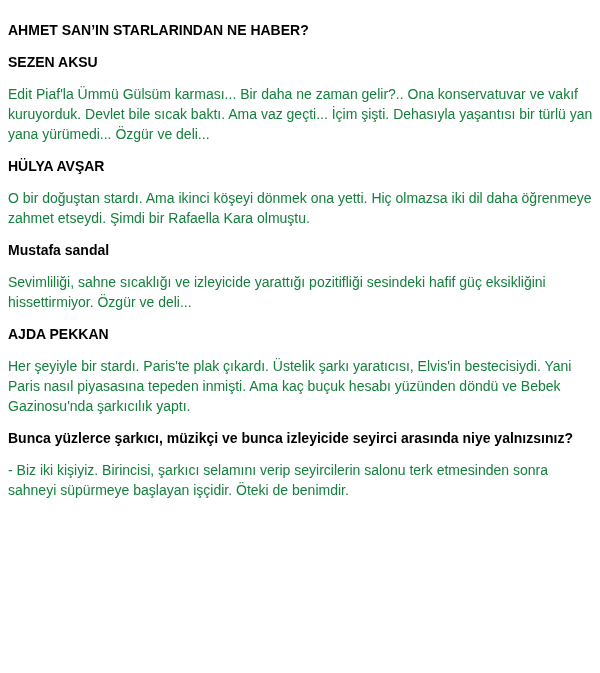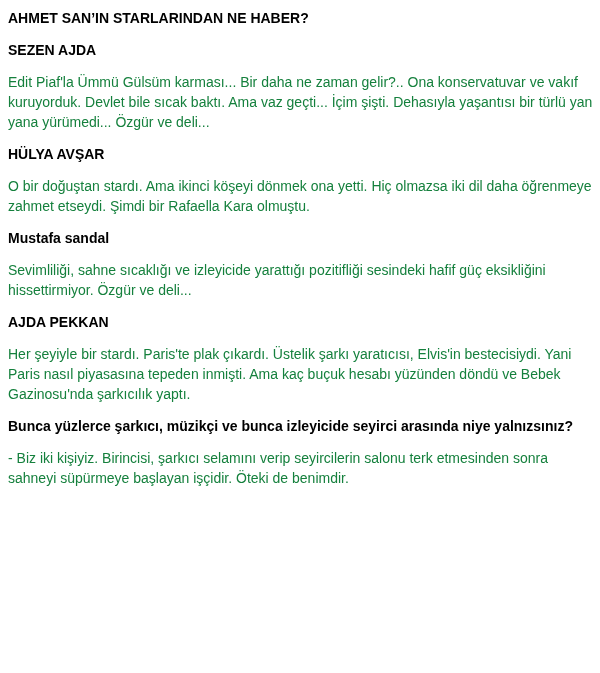--- a/index.html
+++ b/index.html
@@ -20,40 +20,40 @@
   }
   .page .title,
   .page .intro,
   .page .section-heading,
   .page .question {
     font-weight: bold;
     color: #000000;
     margin: 12px 0;
   }
   .page .title {
-    margin-top: 0;
+    margin-top: 12px;
     font-size: 14px;
   }
   .page .body-text,
   .page .answer {
     font-weight: normal;
     color: #15803d;
     margin: 12px 0;
   }
 </style>
 </head>
 <body>
 
 <div class="page">
 
   <div class="title">AHMET SAN’IN STARLARINDAN NE HABER?</div>
 
 
   <div class="section">
-    <div class="section-heading">SEZEN AJDA</div>
+    <div class="section-heading">SEZEN AKSU</div>
     <p class="body-text">Edit Piaf'la Ümmü Gülsüm karması... Bir daha ne zaman gelir?.. Ona konservatuvar ve vakıf kuruyorduk. Devlet bile sıcak baktı. Ama vaz geçti... İçim şişti. Dehasıyla yaşantısı bir türlü yan yana yürümedi... Özgür ve deli...</p>
   </div>
 
   <div class="section">
     <div class="section-heading">HÜLYA AVŞAR</div>
     <p class="body-text">O bir doğuştan stardı. Ama ikinci köşeyi dönmek ona yetti. Hiç olmazsa iki dil daha öğrenmeye zahmet etseydi. Şimdi bir Rafaella Kara olmuştu.</p>
   </div>
 
 
   <div class="section">

